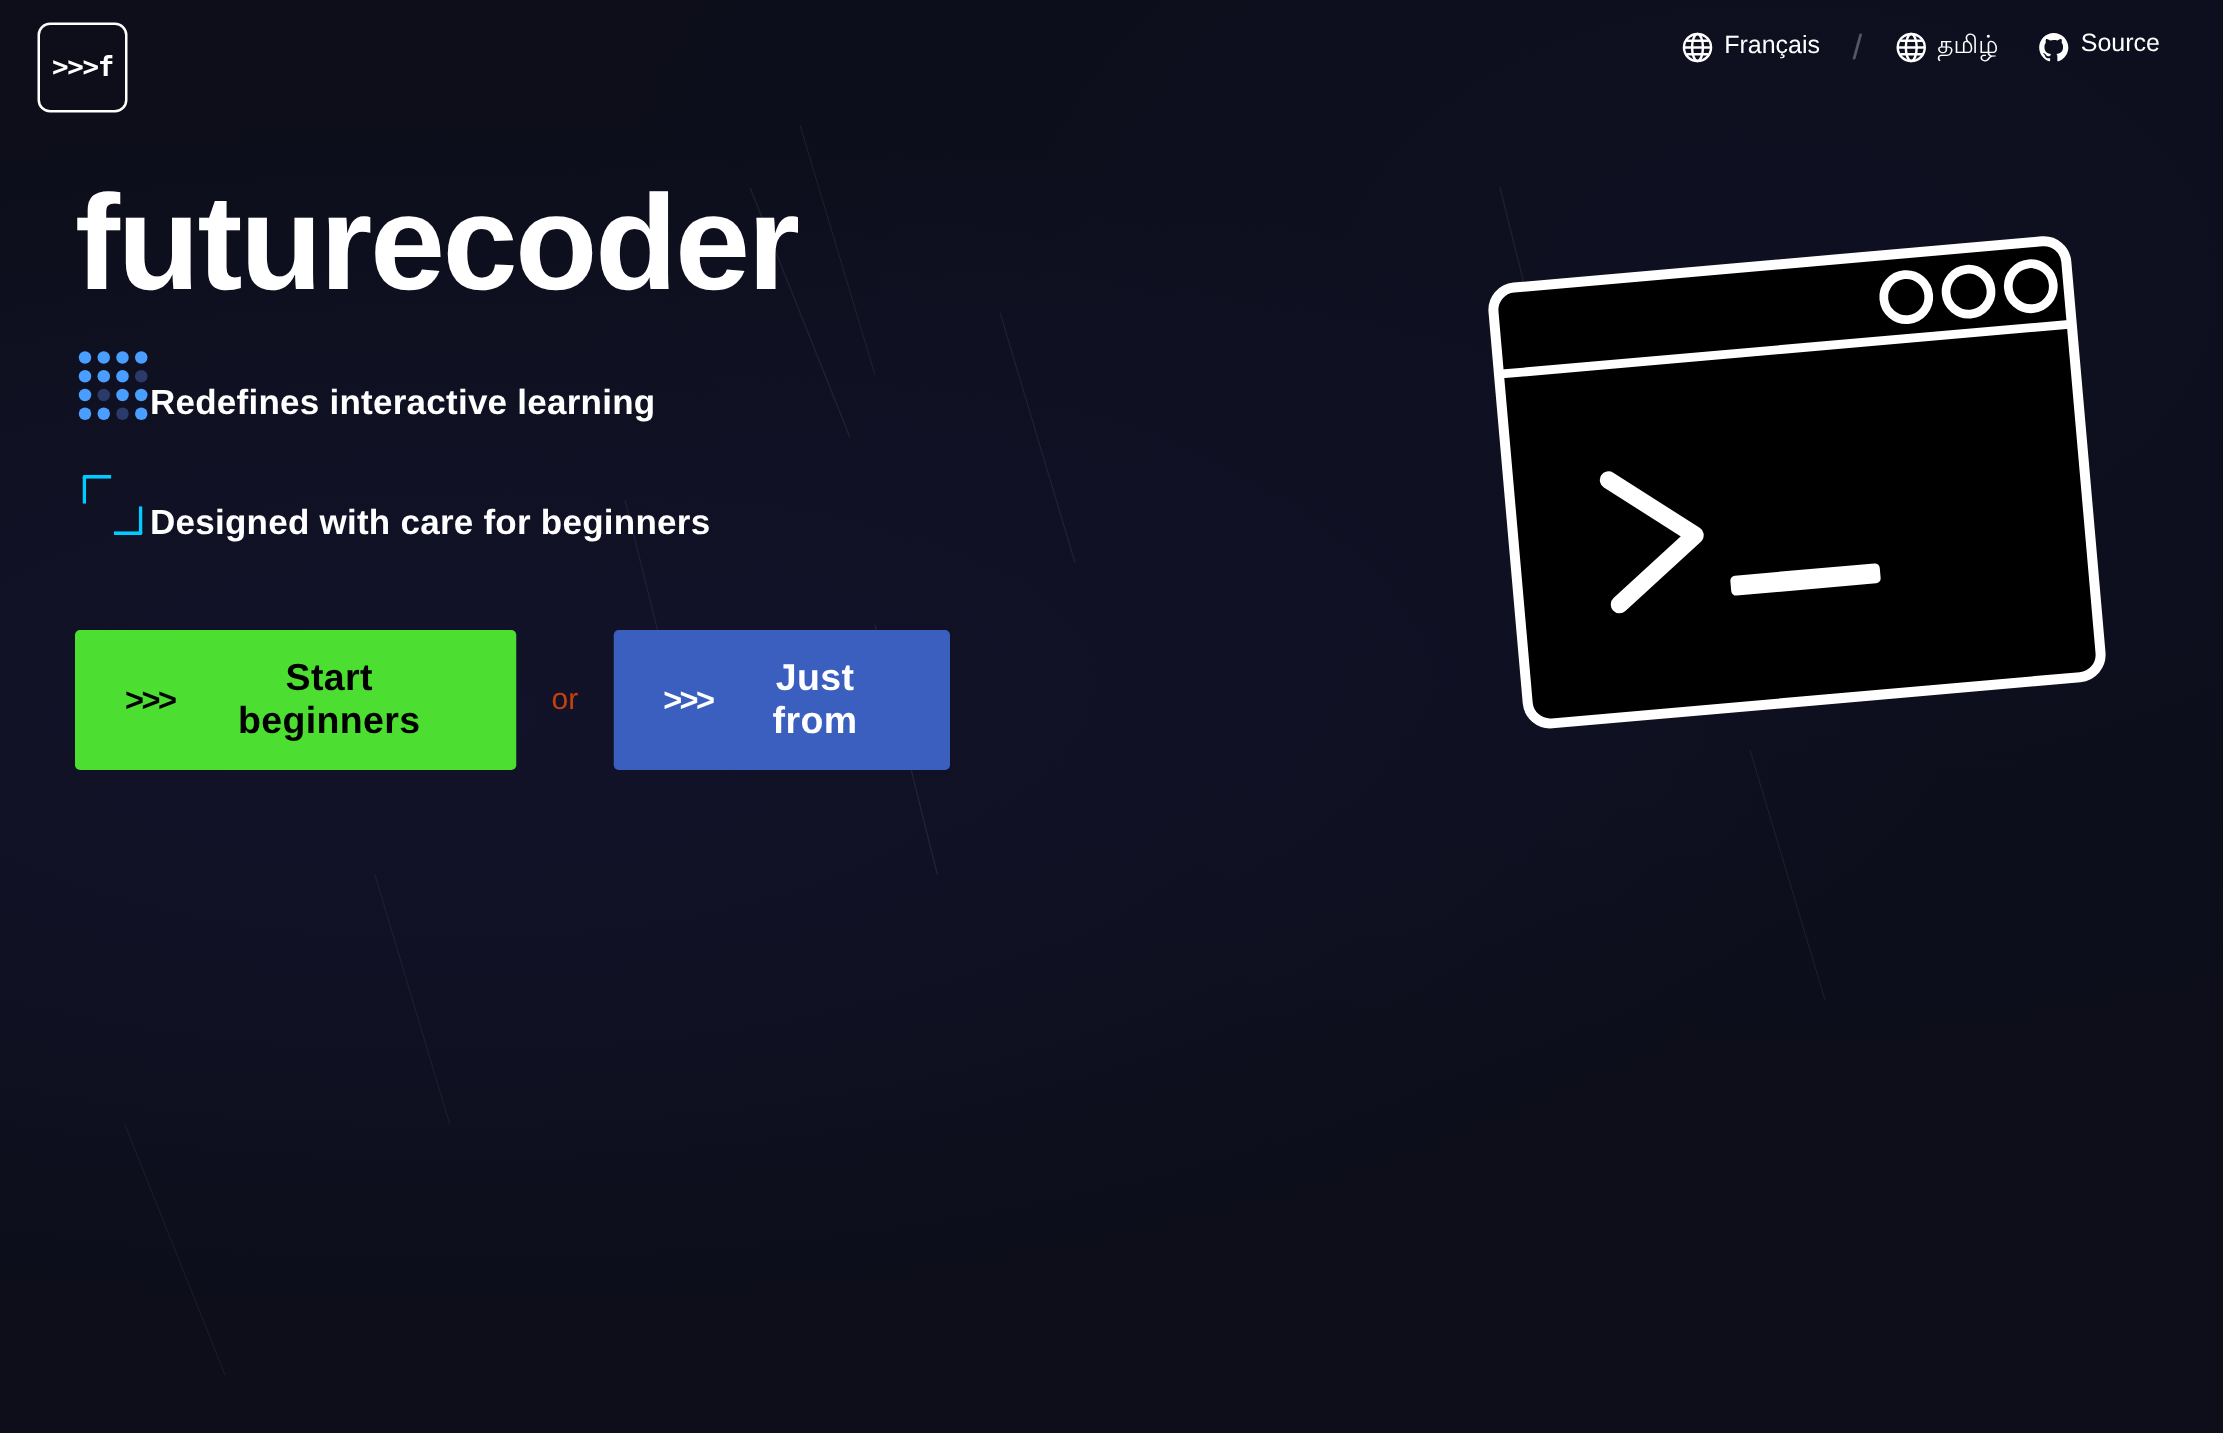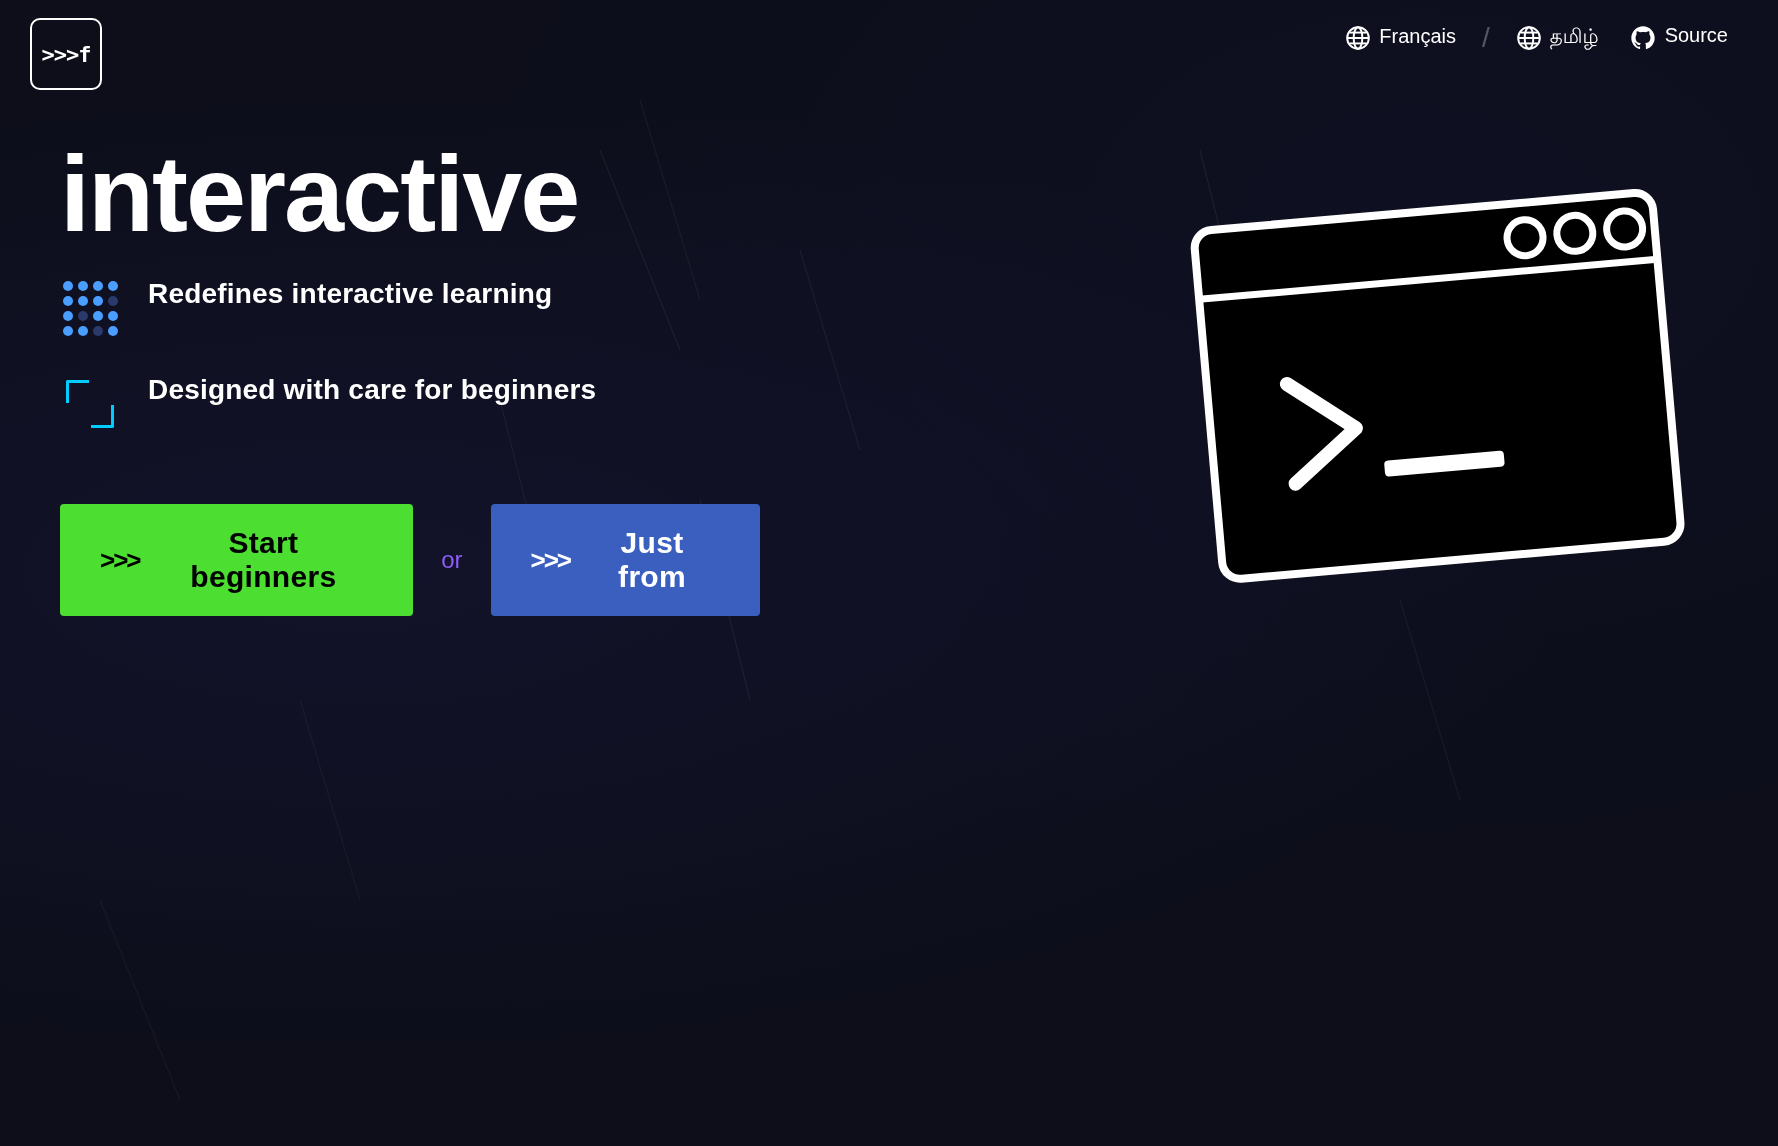--- a/index.html
+++ b/index.html
@@ -140,22 +140,21 @@
 
     .features {
       display: flex;
       flex-direction: column;
       gap: 36px;
       margin-bottom: 70px;
     }
 
     .feature-item {
       display: flex;
-      align-items: flex-start;
-      gap: 28px;
+      align-items: flex-end;
     }
 
     .feature-icon {
       width: 60px;
       height: 60px;
       flex-shrink: 0;
       display: flex;
       align-items: center;
       justify-content: center;
     }
@@ -234,21 +233,21 @@
       letter-spacing: 0.3px;
     }
 
     .btn-arrows {
       font-size: 26px;
       letter-spacing: -2px;
     }
 
     .or-text {
       font-size: 24px;
-      color: #8b5cf6;
+      color: #c2410c;
       font-weight: 400;
     }
 
     
     .terminal-illustration {
       position: absolute;
       right: 80px;
       top: 180px;
       width: 500px;
       height: 420px;
@@ -310,21 +309,21 @@
 
   <a class="nav-link">
     <svg class="github-icon" viewBox="0 0 24 24" fill="white">
       <path d="M12 2C6.477 2 2 6.477 2 12c0 4.418 2.865 8.166 6.839 9.489.5.092.682-.217.682-.482 0-.237-.009-.868-.013-1.703-2.782.604-3.369-1.342-3.369-1.342-.454-1.155-1.11-1.462-1.11-1.462-.908-.62.069-.608.069-.608 1.003.07 1.531 1.03 1.531 1.03.892 1.529 2.341 1.087 2.91.832.092-.647.35-1.088.636-1.338-2.22-.253-4.555-1.11-4.555-4.943 0-1.091.39-1.984 1.029-2.683-.103-.253-.446-1.27.098-2.647 0 0 .84-.269 2.75 1.025A9.578 9.578 0 0112 6.836c.85.004 1.705.114 2.504.336 1.909-1.294 2.747-1.025 2.747-1.025.546 1.377.203 2.394.1 2.647.64.699 1.028 1.592 1.028 2.683 0 3.842-2.339 4.687-4.566 4.935.359.309.678.919.678 1.852 0 1.336-.012 2.415-.012 2.743 0 .267.18.579.688.481C19.138 20.163 22 16.418 22 12c0-5.523-4.477-10-10-10z"></path>
     </svg>
     <span>Source</span>
   </a>
 </nav>
 
 <main class="main-content">
-  <h1 class="brand-title">interactive</h1>
+  <h1 class="brand-title">futurecoder</h1>
 
 
   <div class="features">
 
     <div class="feature-item">
       <div class="feature-icon">
         <div style="display:grid;grid-template-columns:repeat(4,1fr);gap:5px;width:54px;height:54px;">
           <div style="width:10px;height:10px;border-radius:50%;background:#4a9eff;"></div>
           <div style="width:10px;height:10px;border-radius:50%;background:#4a9eff;"></div>
           <div style="width:10px;height:10px;border-radius:50%;background:#4a9eff;"></div>

